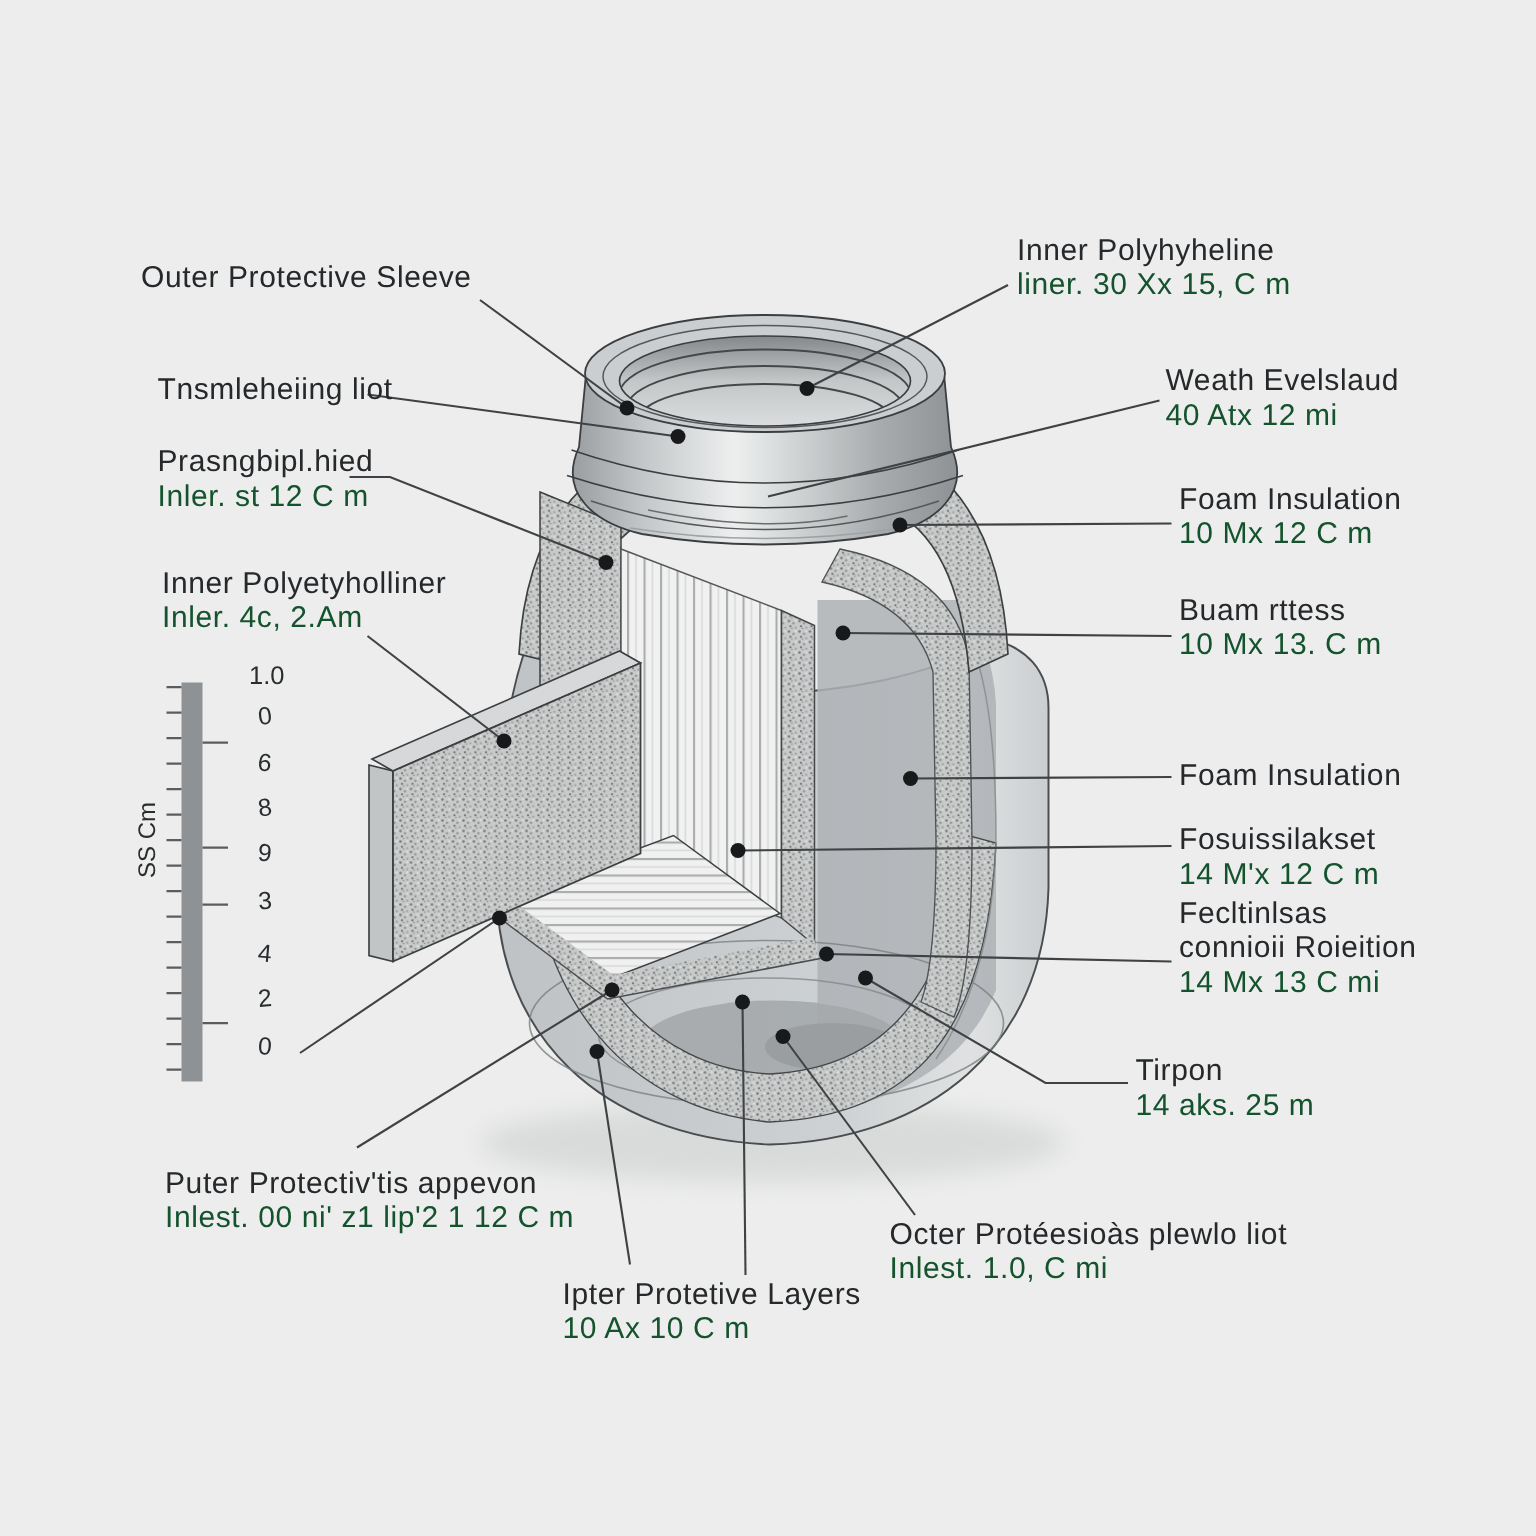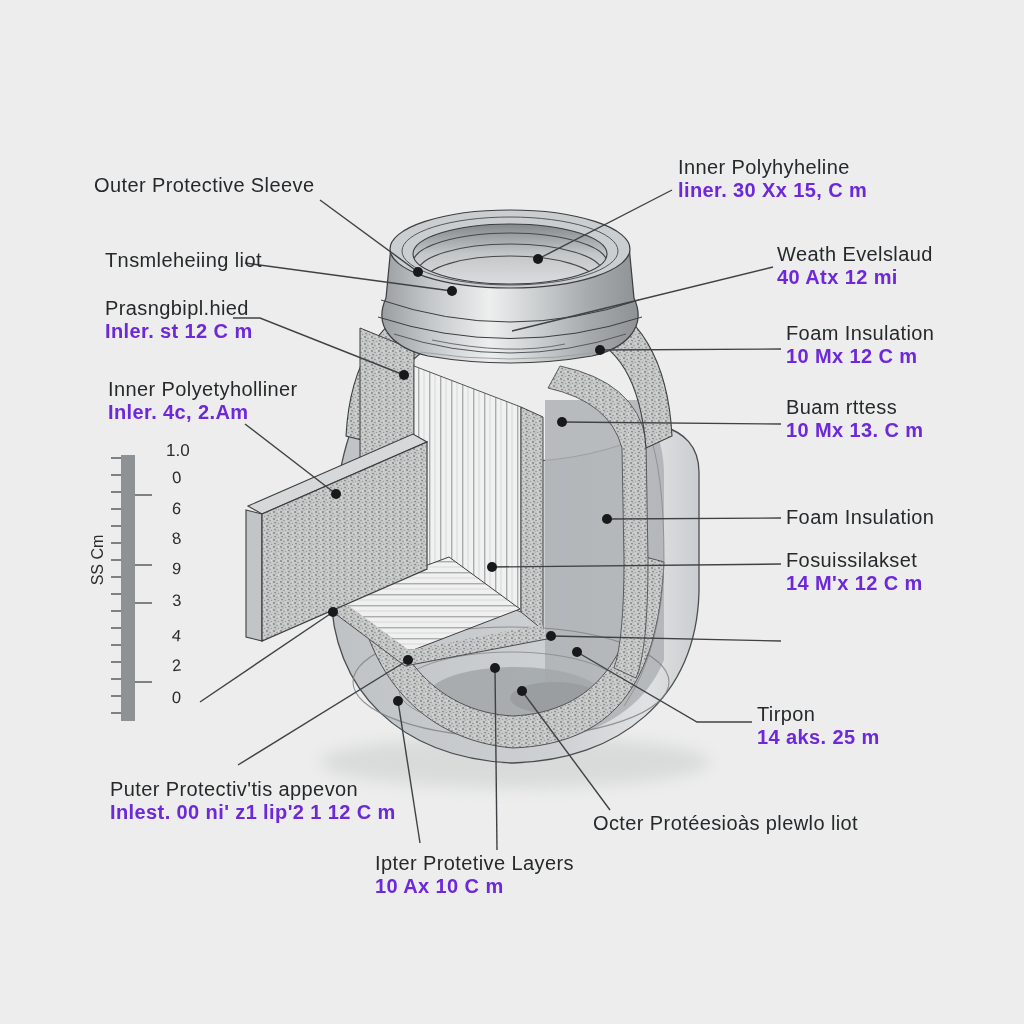--- a/index.html
+++ b/index.html
@@ -1,20 +1,20 @@
 <!DOCTYPE html>
 <html><head>
 <meta charset="utf-8">
 <style>
   html,body{margin:0;padding:0;background:#ecedec;}
   .stage{position:relative;width:1024px;height:1024px;background:#ecedec;overflow:hidden;
          font-family:"Liberation Sans", sans-serif;}
   .stage svg{position:absolute;left:0;top:0;}
   .label{position:absolute;color:#26292b;font-size:20px;line-height:23px;letter-spacing:.4px;white-space:nowrap;}
-  .label .dims{color:#6d28d9;font-weight:bold;}
+  .label .dims{color:#14532d;}
   .rl text{font-family:"Liberation Sans", sans-serif;fill:#2a2d2f;}
 </style>
 </head>
 <body>
 
 <div class="stage">
 
 <svg width="1024" height="1024" viewBox="0 0 1024 1024">
   <defs>
     <pattern id="stip" width="7" height="7" patternUnits="userSpaceOnUse">
@@ -205,20 +205,21 @@
   <div class="dims">Inlest. 00 ni' z1 lip'2 1 12 C m</div>
 </div>
 
 <div class="label" style="left:375px;top:852px">
   <div>Ipter Protetive Layers</div>
   <div class="dims">10 Ax 10 C m</div>
 </div>
 
 <div class="label" style="left:593px;top:812px">
   <div>Octer Protéesioàs plewlo liot</div>
+  <div class="dims">Inlest. 1.0, C mi</div>
 </div>
 
 <div class="label" style="left:678px;top:156px">
   <div>Inner Polyhyheline</div>
   <div class="dims">liner. 30 Xx 15, C m</div>
 </div>
 
 <div class="label" style="left:777px;top:243px">
   <div>Weath Evelslaud</div>
   <div class="dims">40 Atx 12 mi</div>
@@ -236,19 +237,24 @@
 
 <div class="label" style="left:786px;top:506px">
   <div>Foam Insulation</div>
 </div>
 
 <div class="label" style="left:786px;top:549px">
   <div>Fosuissilakset</div>
   <div class="dims">14 M'x 12 C m</div>
 </div>
 
+<div class="label" style="left:786px;top:598px">
+  <div>Fecltinlsas</div>
+  <div>connioii Roieition</div>
+  <div class="dims">14 Mx 13 C mi</div>
+</div>
 
 <div class="label" style="left:757px;top:703px">
   <div>Tirpon</div>
   <div class="dims">14 aks. 25 m</div>
 </div>
 
 </div>
 
 </body></html>

